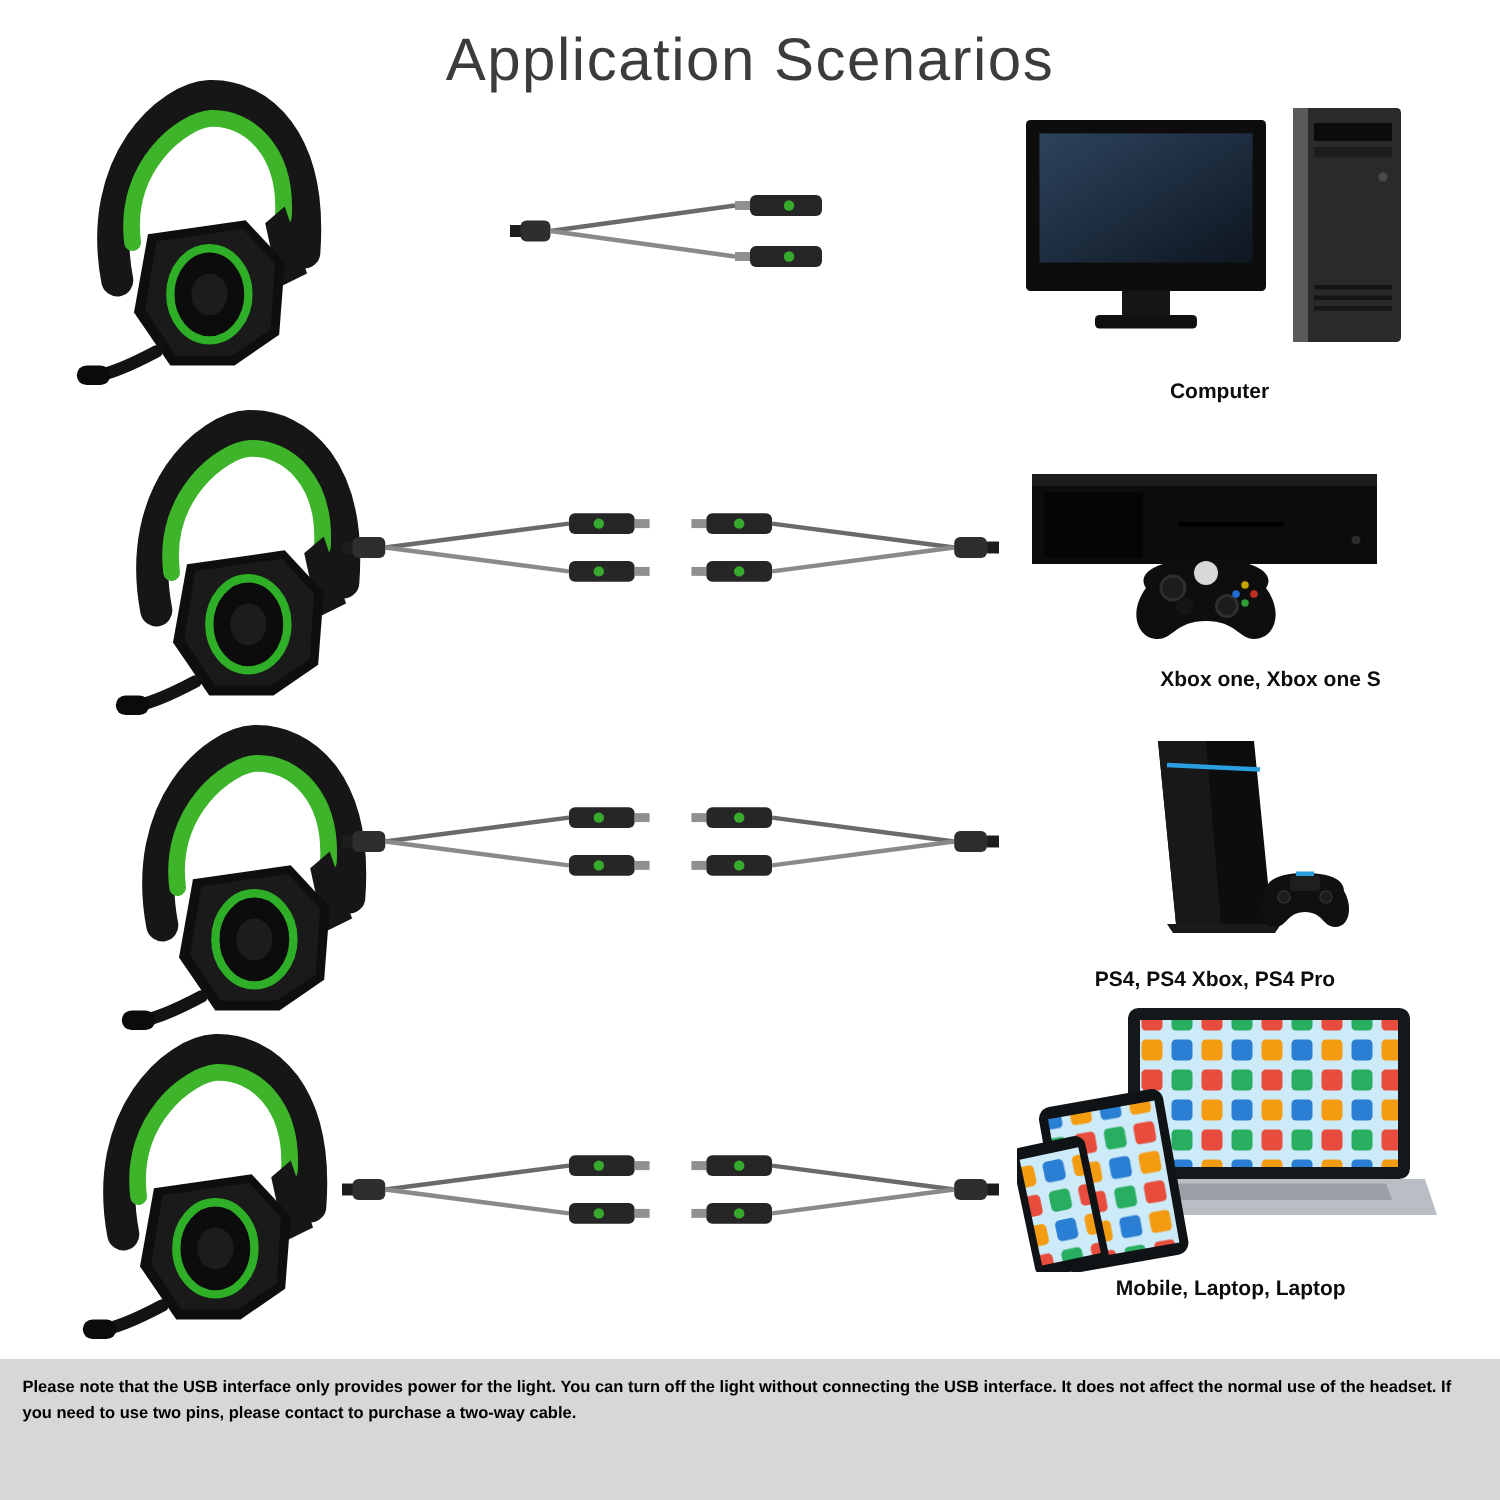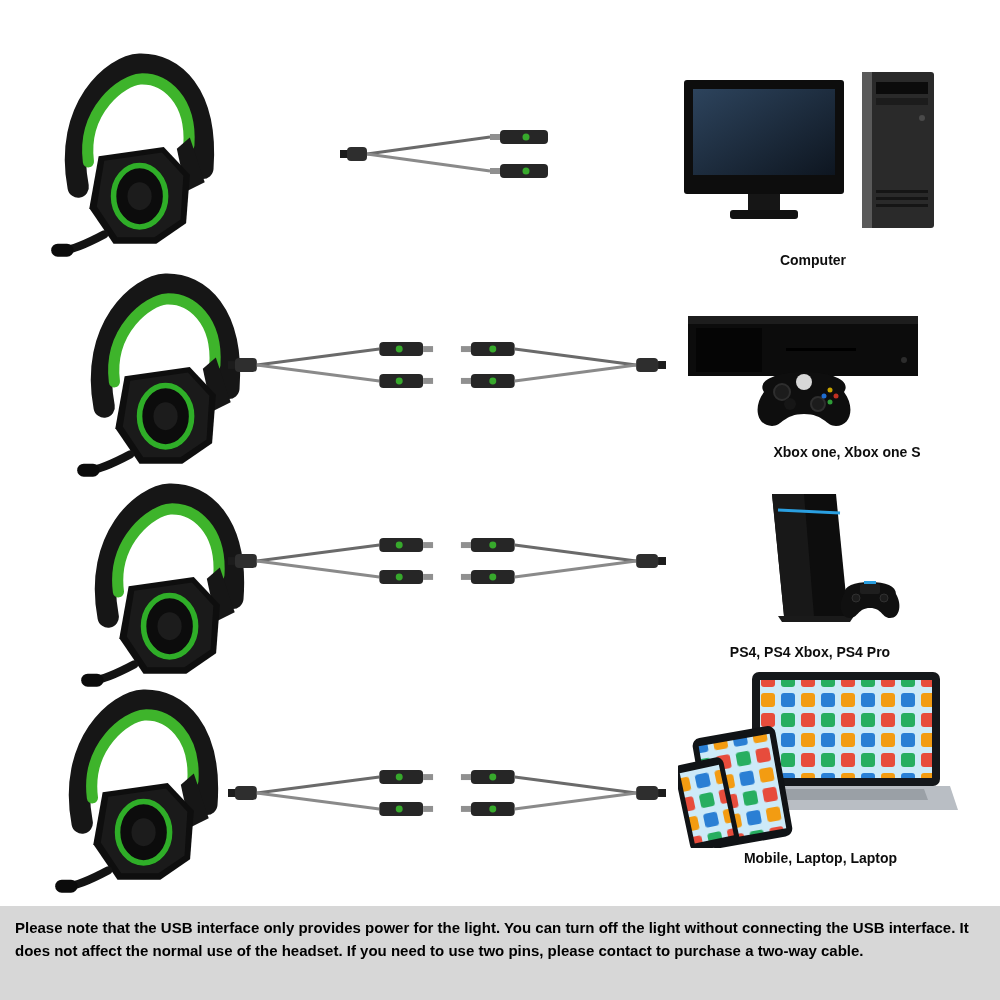--- a/index.html
+++ b/index.html
@@ -31,21 +31,21 @@
     position:absolute;font-size:14px;font-weight:700;color:#0d0d0d;text-align:center;
   }
   .lab1{left:678px;top:252px;width:270px;}
   .lab2{left:677px;top:444px;width:340px;}
   .lab3{left:640px;top:644px;width:340px;}
   .lab4{left:648px;top:850px;width:345px;}
   .note{
     position:absolute;left:0;top:906px;width:1000px;height:94px;background:#d7d7d7;
     box-sizing:border-box;padding:11px 15px 0 15px;
   }
-  .note p{margin:0;font-size:15px;font-weight:700;color:#000;line-height:1.5;}
+  .note p{margin:0;font-size:11px;font-weight:700;color:#000;line-height:1.5;}
 </style>
 </head>
 <body>
 
 <svg style="position:absolute;width:0;height:0" aria-hidden="true">
   <defs>
     <linearGradient id="screenShine" x1="0" y1="0" x2="1" y2="1">
       <stop offset="0" stop-color="#4a6f96"></stop>
       <stop offset="1" stop-color="#05090f"></stop>
     </linearGradient>
@@ -163,20 +163,21 @@
       <g transform="rotate(-12 30 135)">
         <rect x="4" y="90" width="50" height="88" rx="7" fill="#101316"></rect>
         <rect x="9" y="98" width="40" height="72" fill="url(#apps)"></rect>
       </g>
     </symbol>
   </defs>
 </svg>
 
 <div class="canvas">
 
+  <h1 class="title">Application Scenarios</h1>
 
   <section>
     <svg class="img h1">
         <use href="#headset"></use>
       </svg>
     <svg class="img c1">
         <use href="#cableSmall"></use>
       </svg>
     <svg class="img dev-computer">
         <use href="#computer"></use>

